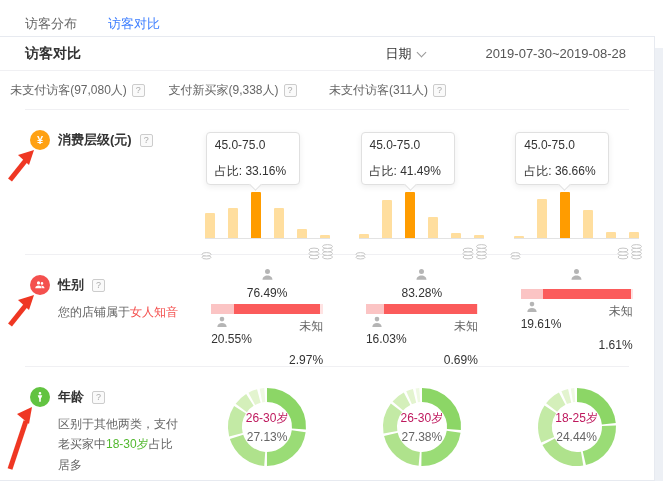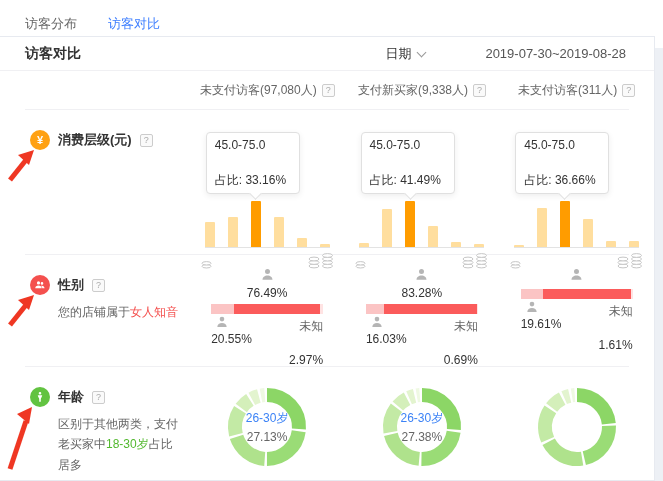--- a/index.html
+++ b/index.html
@@ -15,21 +15,21 @@
   
   .card { position:absolute; top:36px; left:0; width:655px; bottom:0; background:#fff; border:1px solid #e7eaf0; border-left:none; overflow:hidden; }
   .panel-head { height:34px; display:flex; align-items:center; border-bottom:1px solid #f0f0f3; padding:0 28px 0 25px; }
   .panel-title { font-size:14px; font-weight:bold; color:#333; }
   .panel-head .spacer { flex:1; }
   .date-ctl { display:flex; align-items:center; font-size:13px; color:#333; cursor:pointer; }
   .chev { width:7px; height:7px; border-right:1px solid #999; border-bottom:1px solid #999; transform:rotate(45deg); margin:-3px 0 0 7px; }
   .date-range { font-size:13px; color:#555; margin-left:60px; cursor:pointer; }
 
   
-  .colheads { height:38px; display:flex; align-items:center; padding-left:190px; }
+  .colheads { height:38px; display:flex; align-items:center; }
   .colhead { width:155px; display:flex; justify-content:center; align-items:center; gap:5px; font-size:12px; color:#666; }
   .help { width:13px; height:13px; border:1px solid #ccc; border-radius:2px; color:#aaa; font-size:9px; line-height:11px; text-align:center; background:#fafafa; cursor:pointer; flex:0 0 auto; }
 
   .divider { height:1px; background:#f0f0f3; margin:0 25px; }
 
   .row { display:flex; }
   .row1 { height:144px; }
   .row2 { height:111px; }
   .row3 { height:113px; }
 
@@ -43,21 +43,21 @@
   .hl-orange { color:#ff8a00; }
   .hl-red { color:#f4504e; }
   .hl-green { color:#52b82e; }
   .arrow { position:absolute; left:2px; top:28px; }
 
   .cell { width:155px; position:relative; }
 
   
   .tooltip { width:94px; margin:22px 0 0 16px; background:#fff; border:1px solid #e0e0e0; border-radius:4px; padding:5px 8px 4px; position:relative; box-shadow:0 2px 6px rgba(0,0,0,.07); }
   .tooltip::after { content:''; position:absolute; left:44px; bottom:-5px; width:8px; height:8px; background:#fff; border-right:1px solid #e0e0e0; border-bottom:1px solid #e0e0e0; transform:rotate(45deg); }
-  .tt-range { font-size:12px; color:#333; margin-bottom:20px; }
+  .tt-range { font-size:12px; color:#333; margin-bottom:11px; }
   .tt-ratio { font-size:12px; color:#333; }
   .bars { display:flex; align-items:flex-end; gap:13px; height:46px; width:125px; margin:8px auto 0; border-bottom:1px solid #e3e3e3; }
   .bar { width:10px; border-radius:1px 1px 0 0; }
   .coins { width:133px; margin:3px auto 0; display:flex; justify-content:space-between; align-items:flex-end; height:18px; }
 
   
   .gcell { padding-top:12px; }
   .g-top { width:112px; margin:0 auto; text-align:center; }
   .g-top svg { width:15px; height:15px; fill:#b5b5b5; }
   .g-fpct { font-size:12px; color:#333; margin-top:1px; }
@@ -68,21 +68,21 @@
   .g-mpct { font-size:12px; color:#333; }
   .g-unknown { text-align:right; padding-top:3px; }
   .g-ulabel { font-size:12px; color:#666; }
   .g-upct { font-size:12px; color:#333; margin-top:18px; }
 
   
   .acell { padding-top:14px; }
   .donut-wrap { width:92px; height:92px; margin:0 auto; position:relative; }
   .donut { width:92px; height:92px; display:block; }
   .donut-center { position:absolute; inset:22px; display:flex; flex-direction:column; align-items:center; justify-content:center; text-align:center; }
-  .dc-label { font-size:12px; color:#3b82f6; }
+  .dc-label { font-size:12px; color:#be185d; }
   .dc-value { font-size:12px; color:#666; margin-top:3px; }
 </style>
 </head>
 <body>
 
 <div class="tabbar">
   <div class="tab">访客分布</div>
   <div class="tab active">访客对比</div>
 </div>
 
@@ -390,17 +390,21 @@
       <div class="donut-wrap">
         <svg class="donut" viewBox="0 0 92 92">
             <path d="M 46.00 14.00 A 32 32 0 0 1 77.82 42.65" fill="none" stroke="#8cd666" stroke-width="14"></path>
             <path d="M 77.98 44.87 A 32 32 0 0 1 53.32 77.15" fill="none" stroke="#9adc76" stroke-width="14"></path>
             <path d="M 51.13 77.59 A 32 32 0 0 1 17.65 60.83" fill="none" stroke="#afe28c" stroke-width="14"></path>
             <path d="M 16.68 58.82 A 32 32 0 0 1 19.34 28.30" fill="none" stroke="#c3eaa5" stroke-width="14"></path>
             <path d="M 20.64 26.48 A 32 32 0 0 1 31.17 17.65" fill="none" stroke="#d4efba" stroke-width="14"></path>
             <path d="M 33.18 16.68 A 32 32 0 0 1 38.68 14.85" fill="none" stroke="#e3f4cf" stroke-width="14"></path>
             <path d="M 40.87 14.41 A 32 32 0 0 1 43.77 14.08" fill="none" stroke="#eff9e3" stroke-width="14"></path>
           </svg>
+        <div class="donut-center">
+          <div class="dc-label">18-25岁</div>
+          <div class="dc-value">24.44%</div>
+        </div>
       </div>
     </div>
   </div>
 
 </div>
 
 </body></html>

